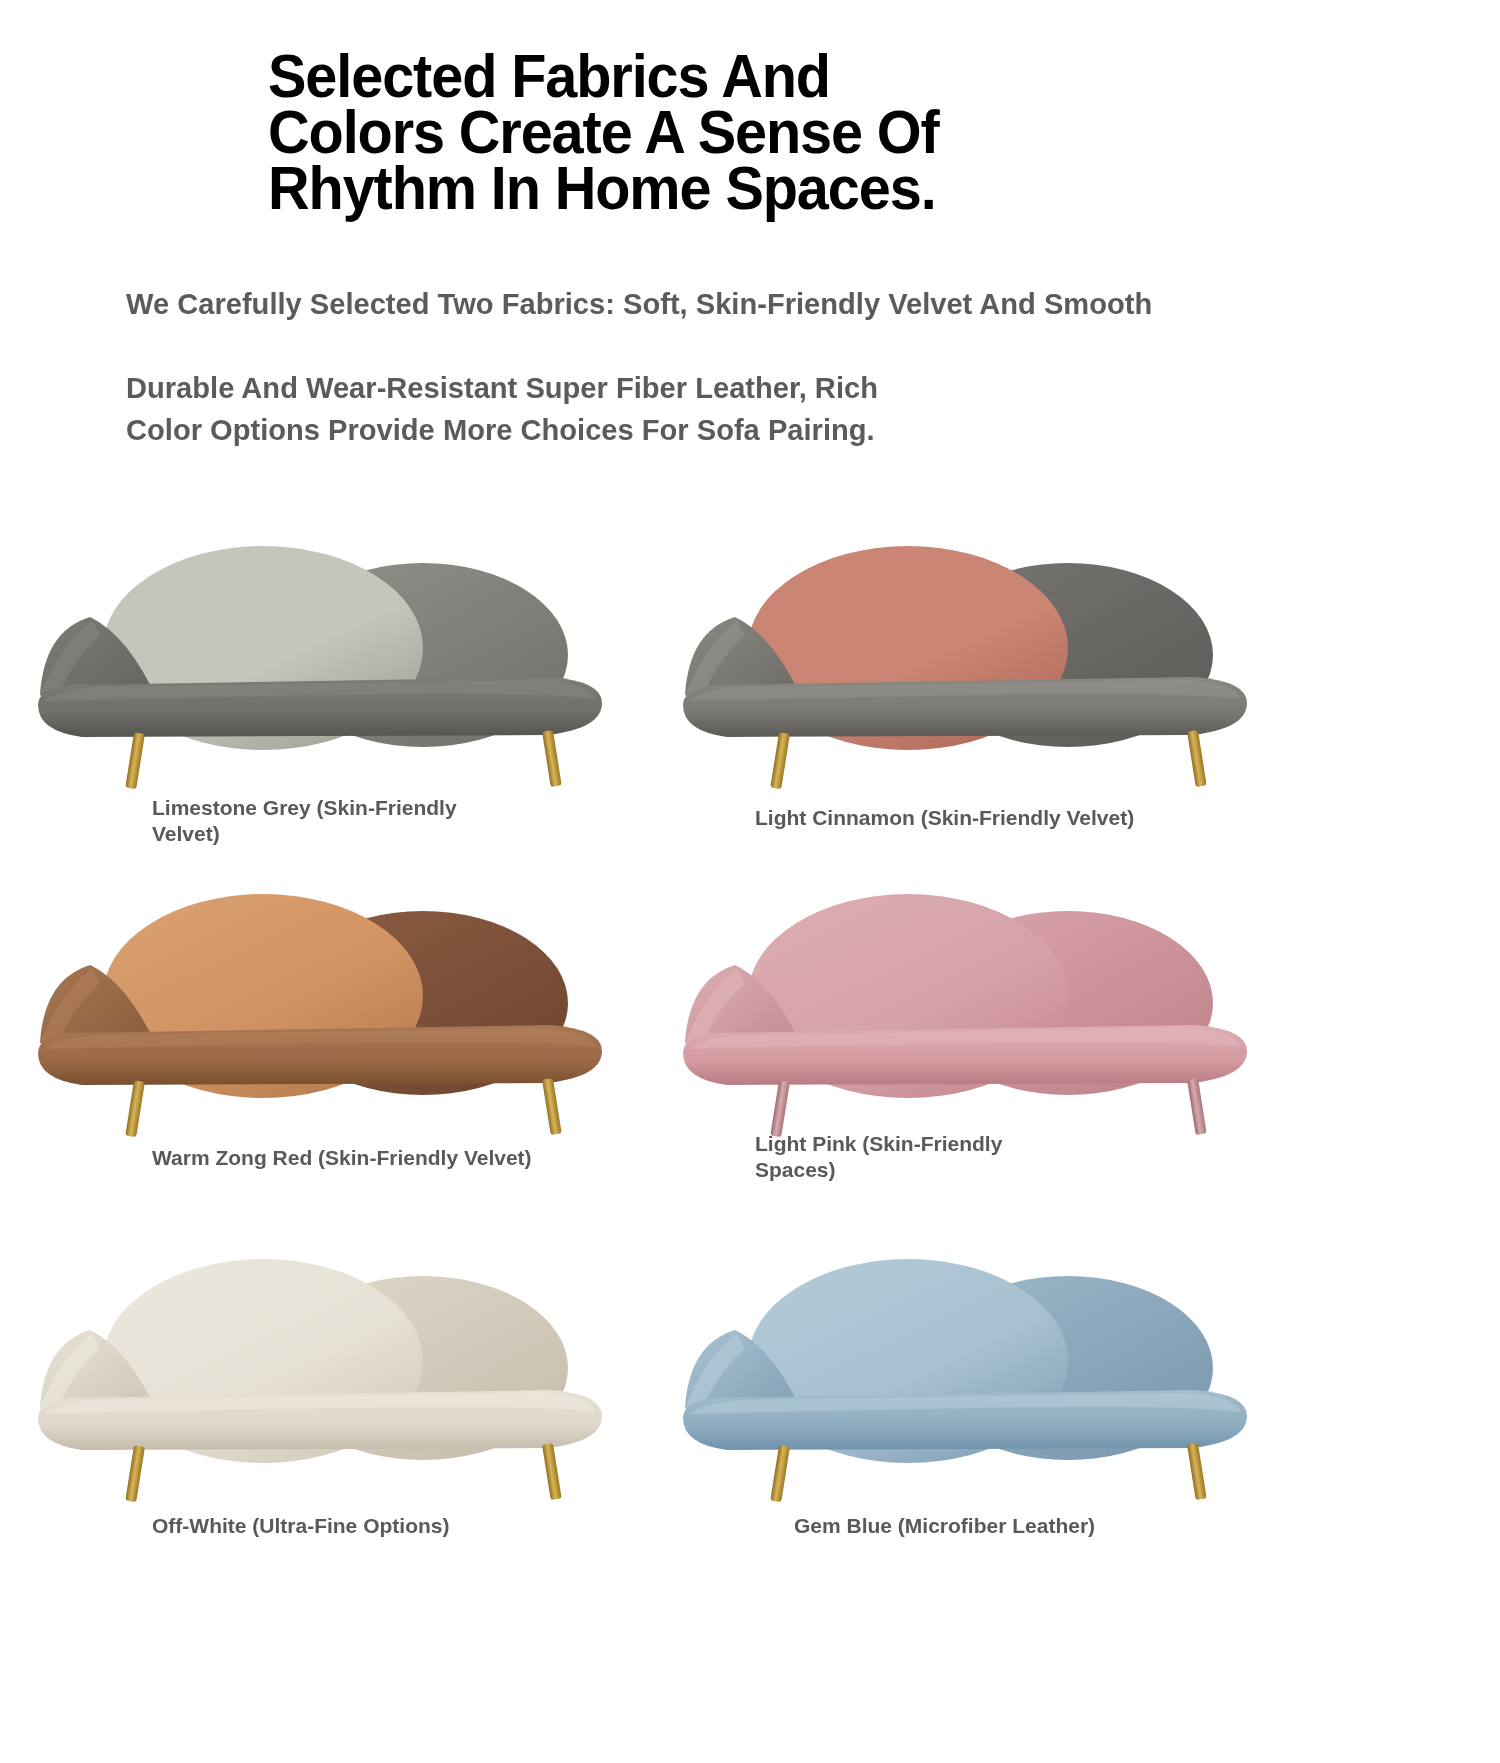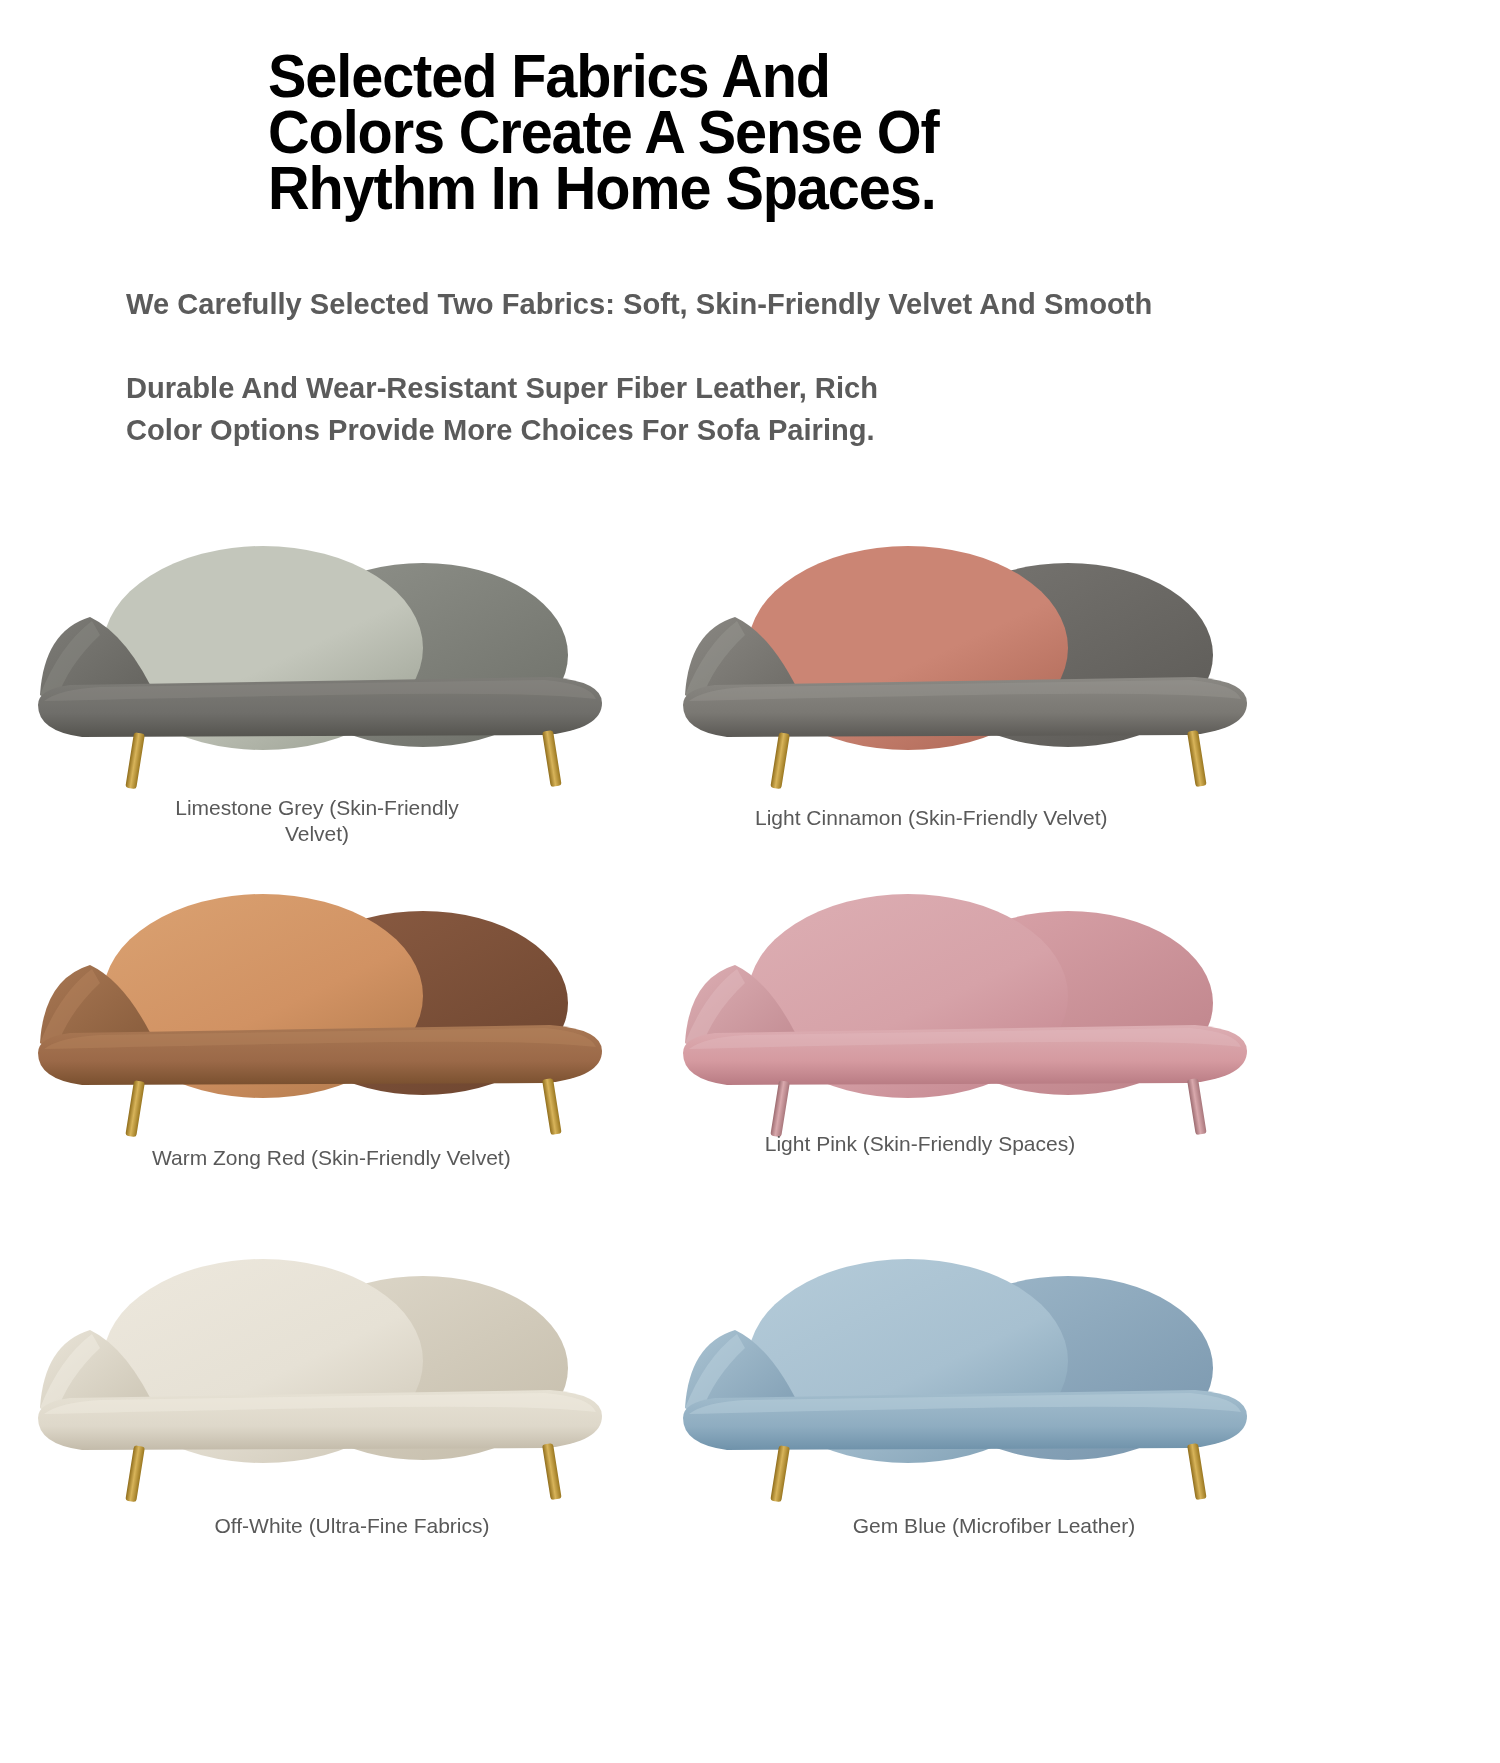--- a/index.html
+++ b/index.html
@@ -91,22 +91,22 @@
   }
   .cell.c-right .sofa-wrap { left: 20px; }
 
   .caption {
     position: absolute;
     font-size: 21px;
     line-height: 26px;
     color: #595959;
     width: 330px;
   }
-  .caption.bold   { font-weight: 400; text-align: center; }
-  .caption.normal { font-weight: 400; }
+  .caption.bold   { font-weight: 700; }
+  .caption.normal { font-weight: 700; }
 
   
   .cap-1 { left: 122px; top: 290px; }
   .cap-2 { left: 100px; top: 300px; width: 400px; text-align: left; }
   .cap-3 { left: 122px; top: 292px; width: 400px; }
   .cap-4 { left: 100px; top: 278px; }
   .cap-5 { left: 122px; top: 295px; width: 400px; }
   .cap-6 { left: 116px; top: 295px; width: 400px; margin-left: 23px; }
 
   
@@ -334,21 +334,21 @@
         <path d="M255 188 L255 105 Q300 96 345 118 L345 188 Z" fill="url(#g4rear)" opacity="0.9"></path>
         <ellipse cx="233" cy="143" rx="160" ry="102" fill="url(#g4front)"></ellipse>
         <path d="M10 190 Q14 126 60 112 Q98 130 128 196 L40 206 Z" fill="url(#g4arm)"></path>
         <path d="M10 190 Q30 140 62 116 L70 130 Q38 160 26 196 Z" fill="#f1ede3" opacity="0.5"></path>
         <path d="M8 200 Q8 184 40 180 L520 172 Q572 176 572 198 Q572 224 516 230 L52 232 Q8 226 8 200 Z" fill="url(#g4base)"></path>
         <path d="M14 196 Q30 184 70 182 L515 175 Q560 179 566 194 Q500 186 300 190 Q90 194 14 196 Z" fill="#f1ede3" opacity="0.45"></path>
         <rect x="104" y="228" width="11" height="56" rx="3" transform="rotate(9 109 228)" fill="url(#g4leg)"></rect>
         <rect x="512" y="226" width="11" height="56" rx="3" transform="rotate(-9 517 226)" fill="url(#g4leg)"></rect>
       </svg>
     </div>
-    <div class="caption bold cap-5">Off-White (Ultra-Fine Fabrics)</div>
+    <div class="caption bold cap-5">Off-White (Ultra-Fine Options)</div>
   </div>
 
   <div class="cell c-right r-3">
     <div class="sofa-wrap">
       <svg class="sofa-svg" viewBox="0 0 580 290">
         <defs>
           <linearGradient id="g5front" x1="0.15" y1="0" x2="0.9" y2="1">
             <stop offset="0%" stop-color="#b3cad8"></stop>
               <stop offset="55%" stop-color="#a7c0d0"></stop>
               <stop offset="100%" stop-color="#7f9fb4"></stop>

